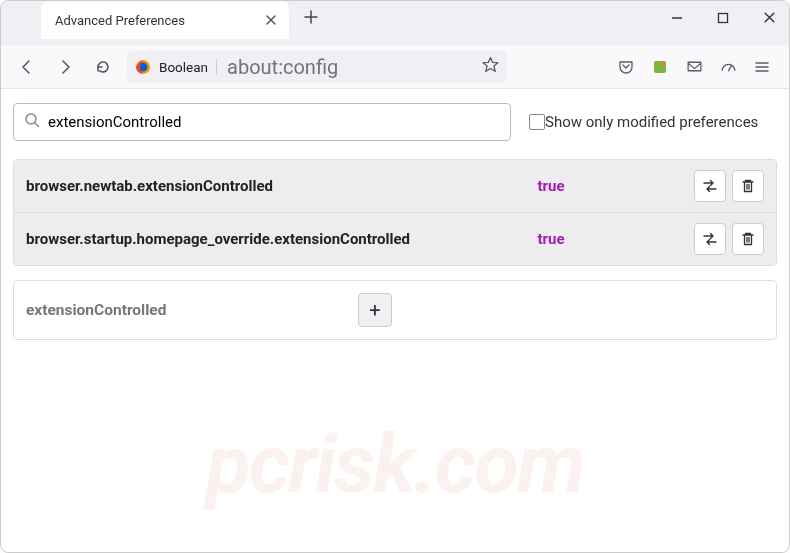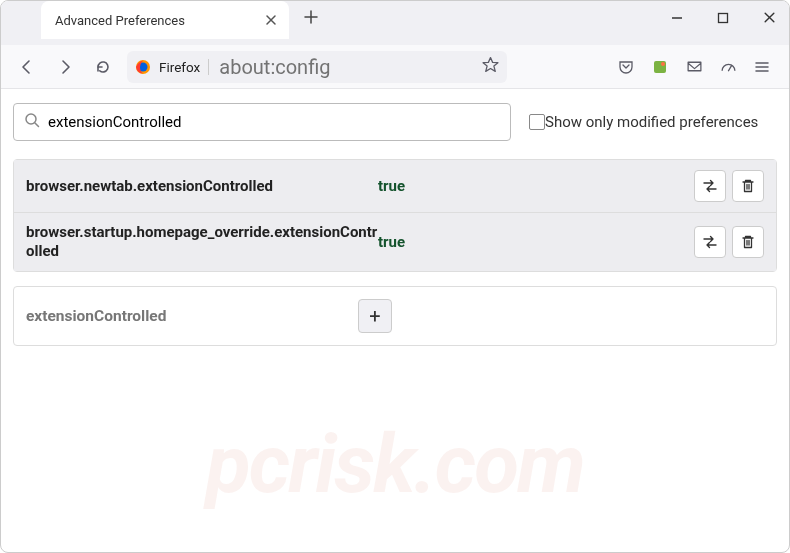--- a/index.html
+++ b/index.html
@@ -27,22 +27,22 @@
 .search-row { display:flex; align-items:center; gap:18px; margin-bottom:18px; }
 .search-box { flex-grow:0; width:498px; height:38px; border:1px solid #bbb; border-radius:4px; display:flex; align-items:center; padding:0 10px; gap:8px; }
 .search-box input { border:0; outline:0; font-size:15px; flex:1; background:transparent; }
 .search-box .mag { color:#888; }
 .chk-wrap { display:flex; align-items:center; gap:0; font-size:15px; color:#333;}
 .chk { width:16px; height:16px; border:1px solid #888; border-radius:2px; }
 
 .pref-list { border:1px solid #ddd; border-radius:4px; margin-bottom:14px; }
 .pref-row { display:flex; align-items:center; padding:10px 12px; background:#ededf0; }
 .pref-row + .pref-row { border-top:1px solid #ddd; }
-.pref-name { width:352px; font-weight:700; font-size:15px; color:#222; word-break:break-word; line-height:1.25; }
-.pref-val { flex:1; font-weight:700; font-size:15px; color:#14532d; }
+.pref-name { width:388px; font-weight:700; font-size:15px; color:#222; word-break:break-word; line-height:1.25; }
+.pref-val { flex:1; font-weight:700; font-size:15px; color:#a21caf;text-align:center; }
 .icon-btn { width:32px; height:32px; background:#fff; border:1px solid #ccc; border-radius:4px; display:flex; align-items:center; justify-content:center; margin-left:6px;}
 .icon-btn svg { width:16px; height:16px; stroke:#444; }
 
 .new-pref { border:1px solid #ddd; border-radius:4px; display:flex; align-items:center; padding:12px; }
 .new-pref .nname { width:332px; font-weight:700; font-size:15.5px; color:#777; }
 .radio-group { flex:1; display:flex; gap:36px; }
 .radio { display:flex; align-items:center; gap:6px; font-size:15px; color:#444; }
 .radio .circ { width:16px; height:16px; border:2px solid #aaa; border-radius:50%; position:relative; }
 .radio.sel .circ { border-color:#0060df; }
 .radio.sel .circ::after { content:''; position:absolute; inset:2px; background:#0060df; border-radius:50%; }
@@ -96,21 +96,21 @@
         <path d="M3 8 a5 5 0 1 1 1.8 3.8" fill="none" stroke="#5b5b66" stroke-width="1.6" stroke-linecap="round"></path>
         <path d="M3 12 L3 8 L7 8" fill="none" stroke="#5b5b66" stroke-width="1.6" stroke-linecap="round" stroke-linejoin="round"></path>
       </svg>
     </div>
   <div class="url-bar">
     <svg class="ff-logo" viewBox="0 0 16 16">
         <circle cx="8" cy="8" r="7" fill="#ff9500"></circle>
         <circle cx="8" cy="8" r="4.5" fill="#0060df"></circle>
         <path d="M1 8 Q3 3 8 1.5 Q5 5 5 8 Q5 12 8 14.5 Q2 14 1 8" fill="#ff3b30"></path>
       </svg>
-    <span class="url-label">Firefox</span>
+    <span class="url-label">Boolean</span>
     <span class="url-text">about:config</span>
     <span class="star"><svg width="17" height="17" viewBox="0 0 16 16">
           <path d="M8 1.5 L10 6 L15 6.3 L11.2 9.5 L12.5 14.5 L8 11.8 L3.5 14.5 L4.8 9.5 L1 6.3 L6 6 Z" fill="none" stroke="#5b5b66" stroke-width="1.2" stroke-linejoin="round"></path>
         </svg></span>
   </div>
   <div class="right-icons">
     <span>
         <svg width="16" height="16" viewBox="0 0 16 16">
           <path d="M2 3 h12 v5 a6 6 0 0 1 -12 0 Z" fill="none" stroke="#5b5b66" stroke-width="1.3"></path>
           <path d="M5 6 L8 9 L11 6" fill="none" stroke="#5b5b66" stroke-width="1.3" stroke-linecap="round" stroke-linejoin="round"></path>

